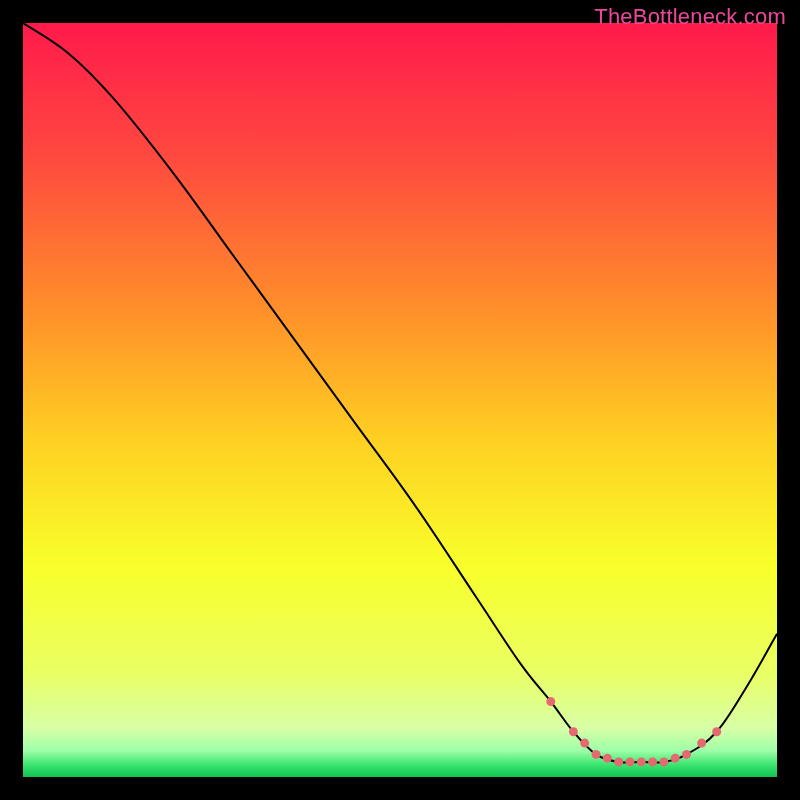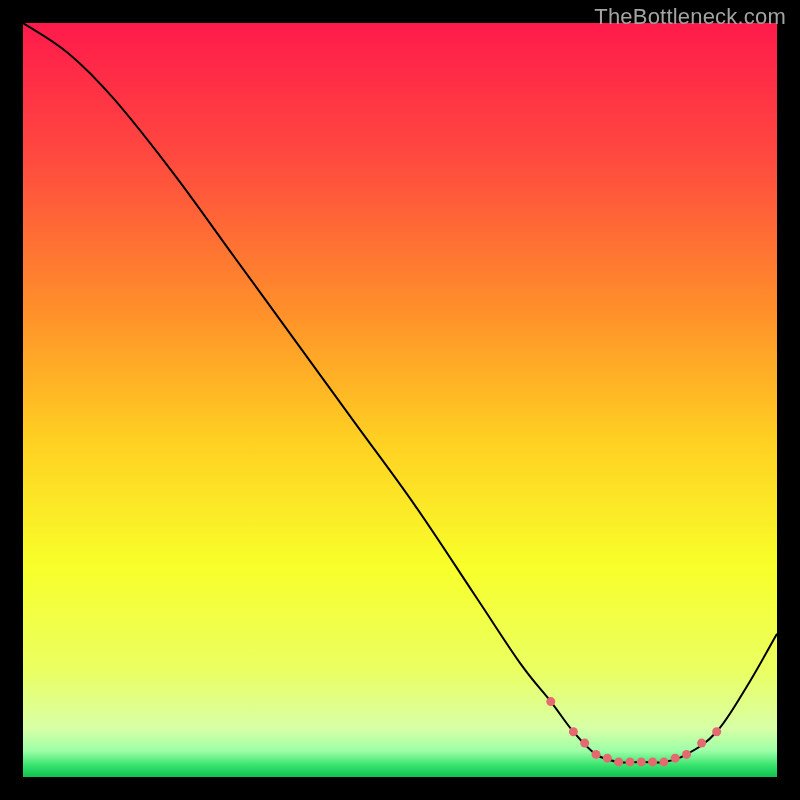--- a/index.html
+++ b/index.html
@@ -15,21 +15,21 @@
     width: 800px;
     height: 800px;
     background: #000;
   }
   .watermark {
     position: absolute;
     top: 4px;
     right: 14px;
     font-family: Arial, Helvetica, sans-serif;
     font-size: 22px;
-    color: #a3a3a3;
+    color: #ec4899;
     letter-spacing: 0.2px;
     z-index: 4;
   }
   .plot {
     position: absolute;
     left: 23px;
     top: 23px;
     width: 754px;
     height: 754px;
     overflow: hidden;

